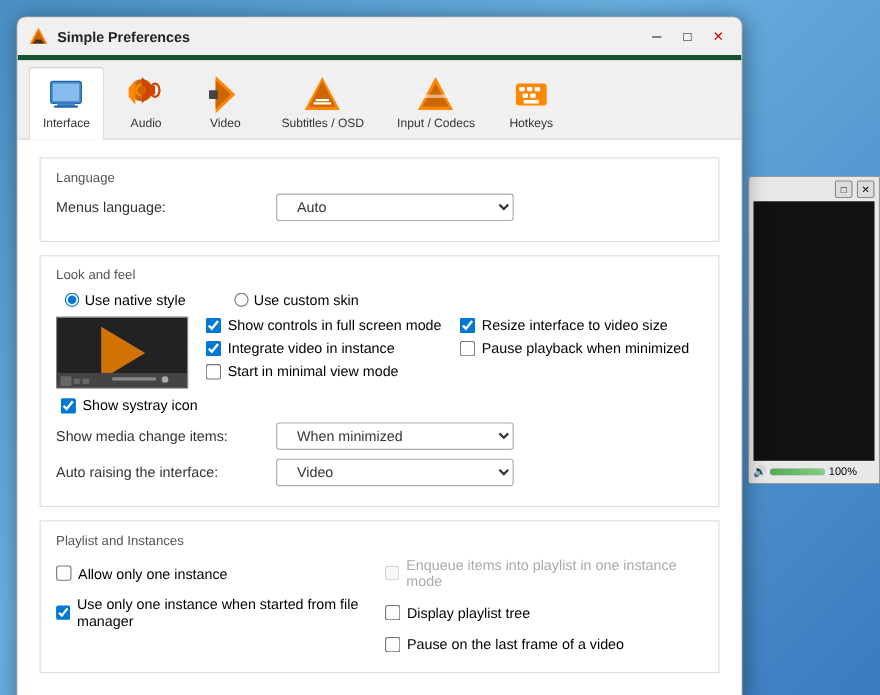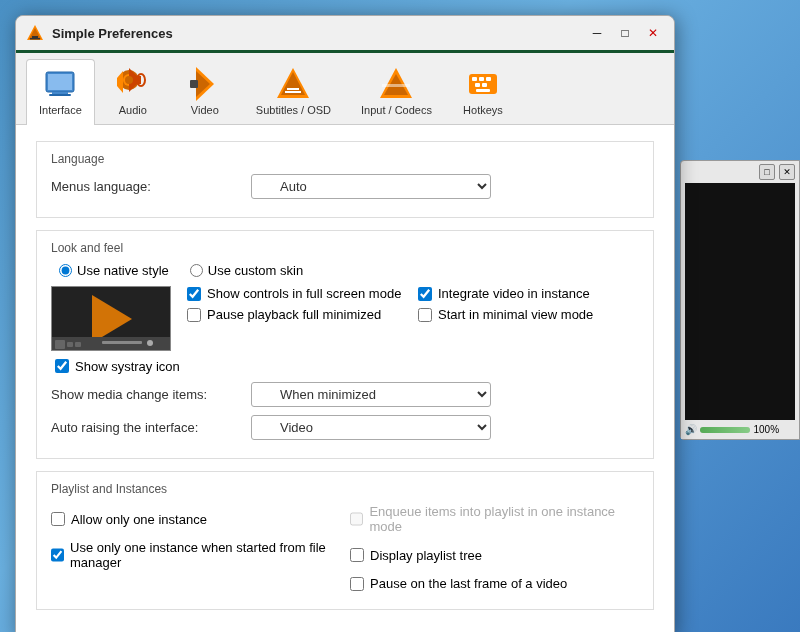--- a/index.html
+++ b/index.html
@@ -94,21 +94,21 @@
       flex-direction: column;
     }
 
     
     .titlebar {
       display: flex;
       align-items: center;
       padding: 6px 10px;
       background: #f0f0f0;
       border-radius: 8px 8px 0 0;
-      border-bottom: 3px solid #14532d;
+      border-bottom: 5px solid #14532d;
     }
     .titlebar-icon {
       width: 18px;
       height: 18px;
       margin-right: 8px;
     }
     .titlebar-title {
       flex: 1;
       font-size: 13px;
       font-weight: 600;
@@ -211,33 +211,33 @@
       width: 200px;
       color: #333;
       font-size: 13px;
     }
     .form-control {
       flex: 1;
     }
 
     
     select {
-      width: 240px;
-      padding: 3px 24px;
+      width: 216px;
+      padding: 3px 14px;
       border: 1px solid #aaa;
       border-radius: 3px;
       background: white;
       font-size: 13px;
       color: #333;
     }
 
     
     .radio-group {
       display: flex;
-      gap: 21px;
+      gap: 44px;
       margin-bottom: 8px;
       margin-left: 8px;
     }
     .radio-item {
       display: flex;
       align-items: center;
       gap: 5px;
       cursor: pointer;
     }
     .radio-item input[type="radio"] {
@@ -257,21 +257,21 @@
       gap: 6px;
       cursor: pointer;
     }
     .checkbox-item input[type="checkbox"] {
       accent-color: #0078d4;
       width: 14px;
       height: 14px;
     }
     .checkbox-single {
       display: flex;
-      align-items: flex-start;
+      align-items: center;
       gap: 6px;
       margin-left: 4px;
       margin-bottom: 8px;
       cursor: pointer;
     }
     .checkbox-single input[type="checkbox"] {
       accent-color: #0078d4;
       width: 14px;
       height: 14px;
     }
@@ -461,25 +461,29 @@
           </svg>
         </div>
         <div class="options-col">
           <div class="checkbox-grid">
             <label class="checkbox-item">
               <input type="checkbox" checked="" style="">
               <span>Show controls in full screen mode</span>
             </label>
             <label class="checkbox-item">
               <input type="checkbox" checked="" style="">
+              <span>Resize interface to video size</span>
+            </label>
+            <label class="checkbox-item">
+              <input type="checkbox" checked="" style="">
               <span>Integrate video in instance</span>
             </label>
             <label class="checkbox-item">
               <input type="checkbox" style="">
-              <span>Pause playback full minimized</span>
+              <span>Pause playback when minimized</span>
             </label>
             <label class="checkbox-item">
               <input type="checkbox" style="">
               <span>Start in minimal view mode</span>
             </label>
           </div>
         </div>
       </div>
 
       <label class="checkbox-single">

